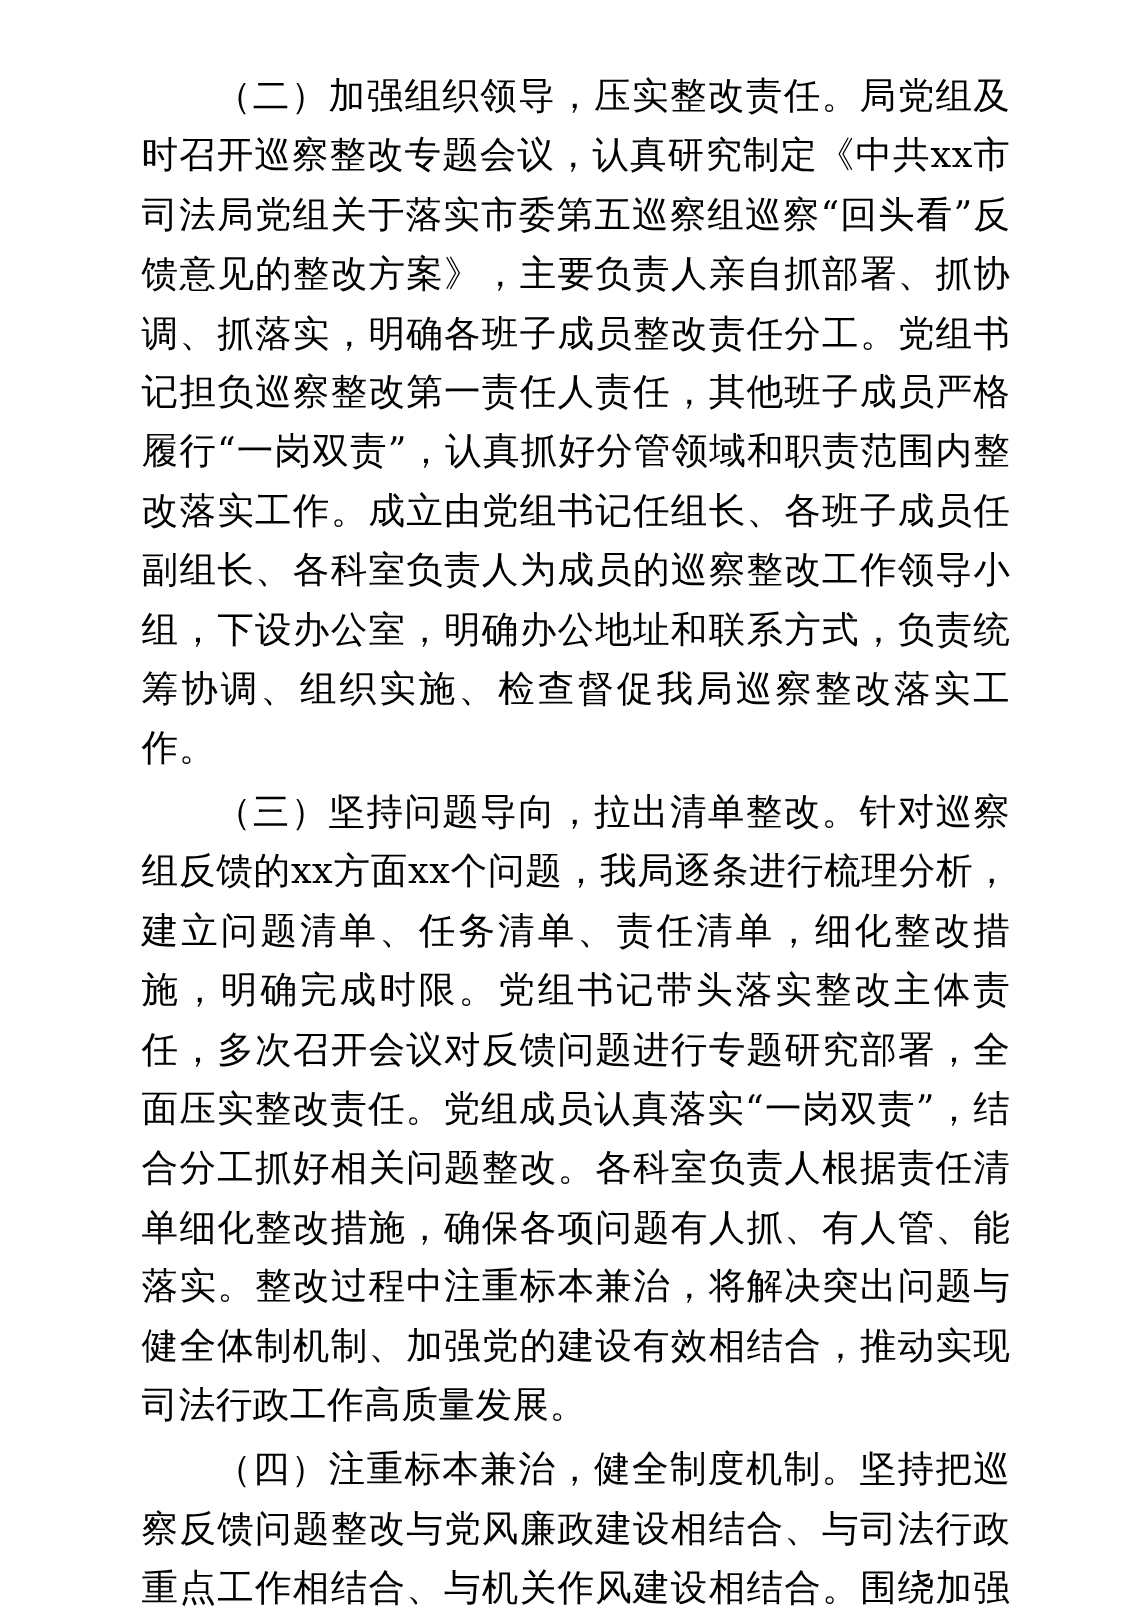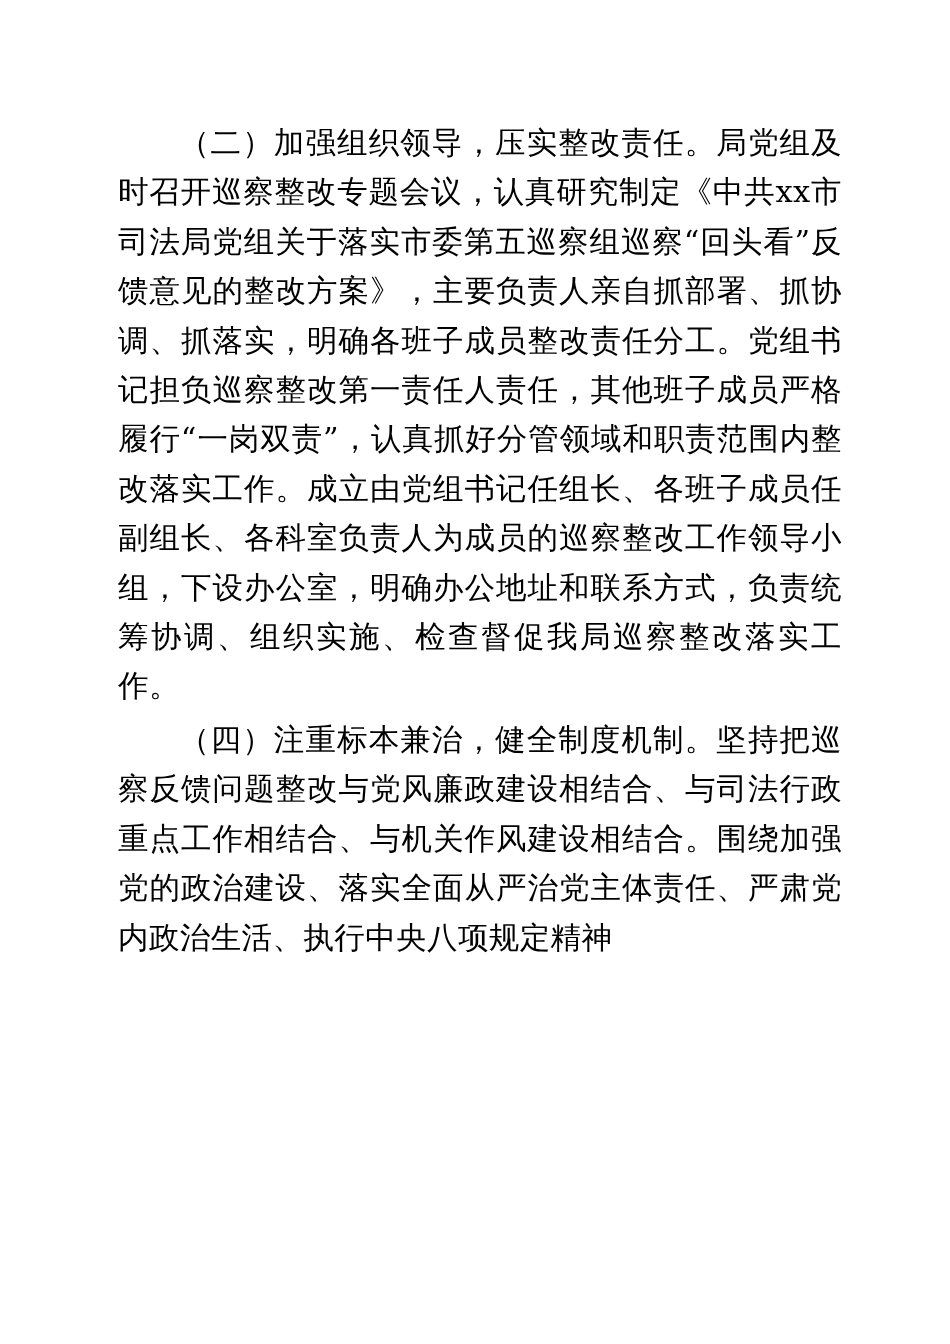--- a/index.html
+++ b/index.html
@@ -6,21 +6,21 @@
     margin: 0;
     padding: 0;
     background: #ffffff;
   }
   .page {
     width: 950px;
     height: 1344px;
     background: #ffffff;
     position: relative;
     box-sizing: border-box;
-    padding: 118px 108px 60px 118px;
+    padding: 56px 108px 60px 118px;
     font-family: "DejaVu Serif", "Liberation Serif", serif;
     color: #000000;
     overflow: hidden;
   }
   .doc-body {
     font-size: 30.5px;
     line-height: 1.62;
     text-align: justify;
     text-justify: inter-ideograph;
     letter-spacing: 0.4px;
@@ -33,15 +33,16 @@
   p.para:last-child {
     margin-bottom: 0;
   }
 </style>
 </head>
 <body>
 
 <div class="page">
   <div class="doc-body">
     <p class="para">（二）加强组织领导，压实整改责任。局党组及时召开巡察整改专题会议，认真研究制定《中共xx市司法局党组关于落实市委第五巡察组巡察“回头看”反馈意见的整改方案》，主要负责人亲自抓部署、抓协调、抓落实，明确各班子成员整改责任分工。党组书记担负巡察整改第一责任人责任，其他班子成员严格履行“一岗双责”，认真抓好分管领域和职责范围内整改落实工作。成立由党组书记任组长、各班子成员任副组长、各科室负责人为成员的巡察整改工作领导小组，下设办公室，明确办公地址和联系方式，负责统筹协调、组织实施、检查督促我局巡察整改落实工作。</p>
+    <p class="para">（三）坚持问题导向，拉出清单整改。针对巡察组反馈的xx方面xx个问题，我局逐条进行梳理分析，建立问题清单、任务清单、责任清单，细化整改措施，明确完成时限。党组书记带头落实整改主体责任，多次召开会议对反馈问题进行专题研究部署，全面压实整改责任。党组成员认真落实“一岗双责”，结合分工抓好相关问题整改。各科室负责人根据责任清单细化整改措施，确保各项问题有人抓、有人管、能落实。整改过程中注重标本兼治，将解决突出问题与健全体制机制、加强党的建设有效相结合，推动实现司法行政工作高质量发展。</p>
     <p class="para">（四）注重标本兼治，健全制度机制。坚持把巡察反馈问题整改与党风廉政建设相结合、与司法行政重点工作相结合、与机关作风建设相结合。围绕加强党的政治建设、落实全面从严治党主体责任、严肃党内政治生活、执行中央八项规定精神</p>
   </div>
 </div>
 
 </body></html>

